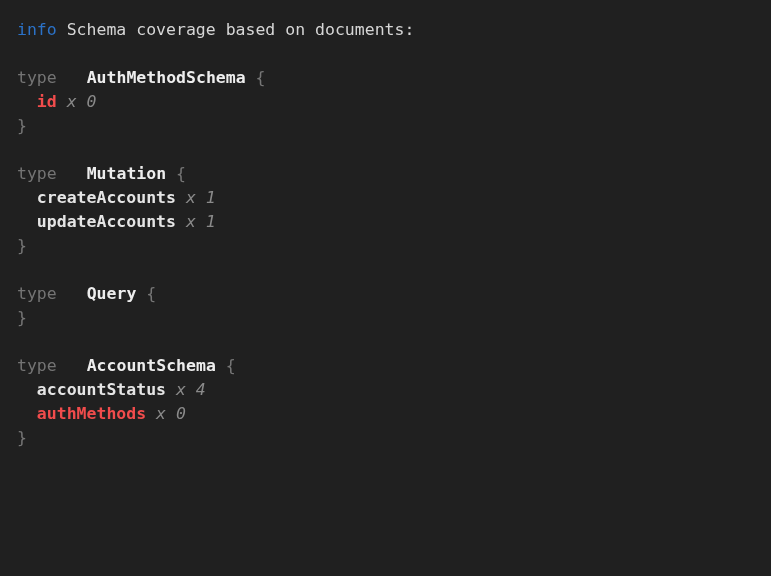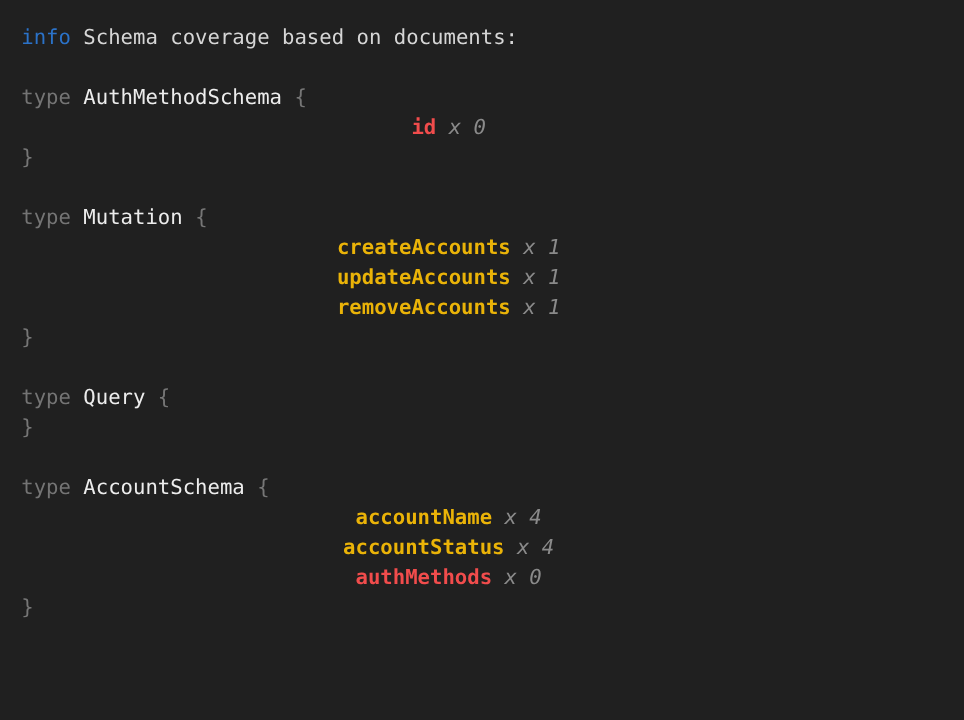--- a/index.html
+++ b/index.html
@@ -19,27 +19,27 @@
     padding: 18px 10px 0 17px;
     background: #202020;
     font-family: "DejaVu Sans Mono", "Liberation Mono", monospace;
     font-size: 16.5px;
     line-height: 24px;
   }
   .line {
     height: 24px;
     white-space: nowrap;
   }
-  .field-line { padding-left: 2ch; text-align: center; }
+  .field-line { padding-left: 2ch; }
   .info       { color: #2b72c8; }
   .header-text{ color: #d6d6d6; }
   .kw         { color: #747474; margin-top: 24px; }
   .brace      { color: #767676; }
-  .type-name  { color: #ededed; font-weight: normal; }
-  .field-name { color: #eab308; font-weight: bold; }
+  .type-name  { color: #ededed; font-weight: bold; margin-left: 20px; }
+  .field-name { color: #e5e5e5; font-weight: bold; }
   .field-name.uncovered { color: #f14c4c; }
   .usage      { color: #8a8a8a; font-style: italic; }
 </style>
 </head>
 <body>
 
 <div class="terminal">
 
   <div class="line">
     <span class="info">info</span>
@@ -69,24 +69,20 @@
     <span class="brace">{</span>
   </div>
   <div class="line field-line">
     <span class="field-name">createAccounts</span>
     <span class="usage">x 1</span>
   </div>
   <div class="line field-line">
     <span class="field-name">updateAccounts</span>
     <span class="usage">x 1</span>
   </div>
-  <div class="line field-line">
-    <span class="field-name">removeAccounts</span>
-    <span class="usage">x 1</span>
-  </div>
   <div class="line">
     <span class="brace">}</span>
   </div>
 
   <div class="line"></div>
 
   <div class="line">
     <span class="kw">type</span>
     <span class="type-name">Query</span>
     <span class="brace">{</span>
@@ -96,24 +92,20 @@
   </div>
 
   <div class="line"></div>
 
   <div class="line">
     <span class="kw">type</span>
     <span class="type-name">AccountSchema</span>
     <span class="brace">{</span>
   </div>
   <div class="line field-line">
-    <span class="field-name">accountName</span>
-    <span class="usage">x 4</span>
-  </div>
-  <div class="line field-line">
     <span class="field-name">accountStatus</span>
     <span class="usage">x 4</span>
   </div>
   <div class="line field-line">
     <span class="field-name uncovered">authMethods</span>
     <span class="usage">x 0</span>
   </div>
   <div class="line">
     <span class="brace">}</span>
   </div>

